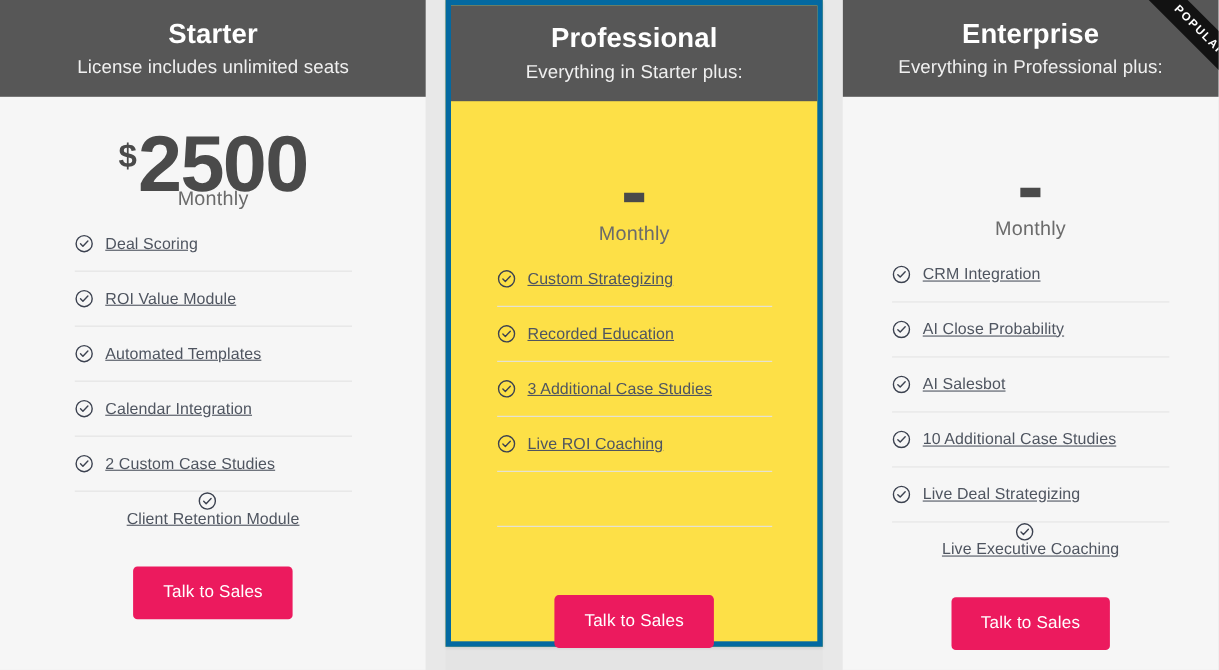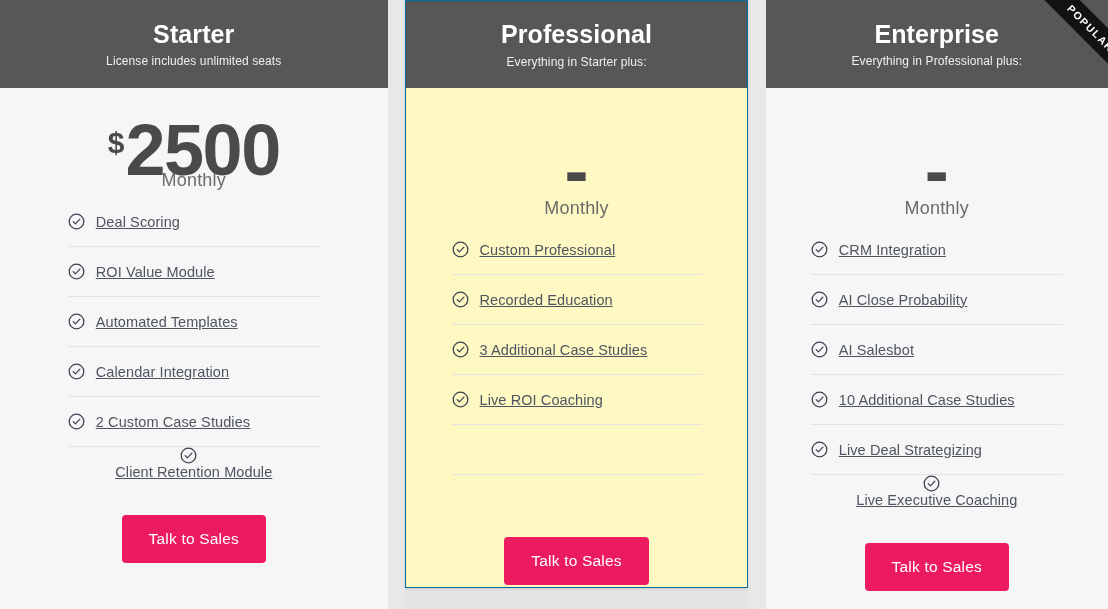--- a/index.html
+++ b/index.html
@@ -38,22 +38,22 @@
 
   .card-spacer {
     width: 18px;
     height: 609px;
     background: #e8e8e8;
   }
 
   .card-professional {
     width: 358px;
     height: 588px;
-    background: #fef9c3;
-    border: 1px solid #0369a1;
+    background: #fde047;
+    border: 5px solid #0369a1;
     box-shadow: 0 1px 3px rgba(0,0,0,0.10);
     margin-top: 0;
   }
 
   .card-enterprise {
     width: 357px;
     height: 609px;
     overflow: hidden;
   }
 
@@ -75,21 +75,21 @@
   .plan-name {
     color: #ffffff;
     font-size: 25px;
     font-weight: bold;
     line-height: 1.15;
     letter-spacing: 0.1px;
   }
 
   .plan-sub {
     color: #f0f0f0;
-    font-size: 12px;
+    font-size: 17px;
     font-weight: normal;
     margin-top: 6px;
     letter-spacing: 0.1px;
   }
 
   
   .ribbon {
     position: absolute;
     top: 0;
     right: 0;
@@ -333,21 +333,21 @@
     </div>
 
     <ul class="features">
       <li class="feature">
         <span class="check-icon">
           <svg width="17" height="17" viewBox="0 0 20 20">
               <circle cx="10" cy="10" r="8.6" fill="none" stroke="#3c4250" stroke-width="1.5"></circle>
               <path d="M6.1 10.2 L8.7 12.8 L14 7.2" fill="none" stroke="#3c4250" stroke-width="1.5" stroke-linecap="round" stroke-linejoin="round"></path>
             </svg>
         </span>
-        <span class="feature-label">Custom Professional</span>
+        <span class="feature-label">Custom Strategizing</span>
       </li>
       <li class="feature">
         <span class="check-icon">
           <svg width="17" height="17" viewBox="0 0 20 20">
               <circle cx="10" cy="10" r="8.6" fill="none" stroke="#3c4250" stroke-width="1.5"></circle>
               <path d="M6.1 10.2 L8.7 12.8 L14 7.2" fill="none" stroke="#3c4250" stroke-width="1.5" stroke-linecap="round" stroke-linejoin="round"></path>
             </svg>
         </span>
         <span class="feature-label">Recorded Education</span>
       </li>

